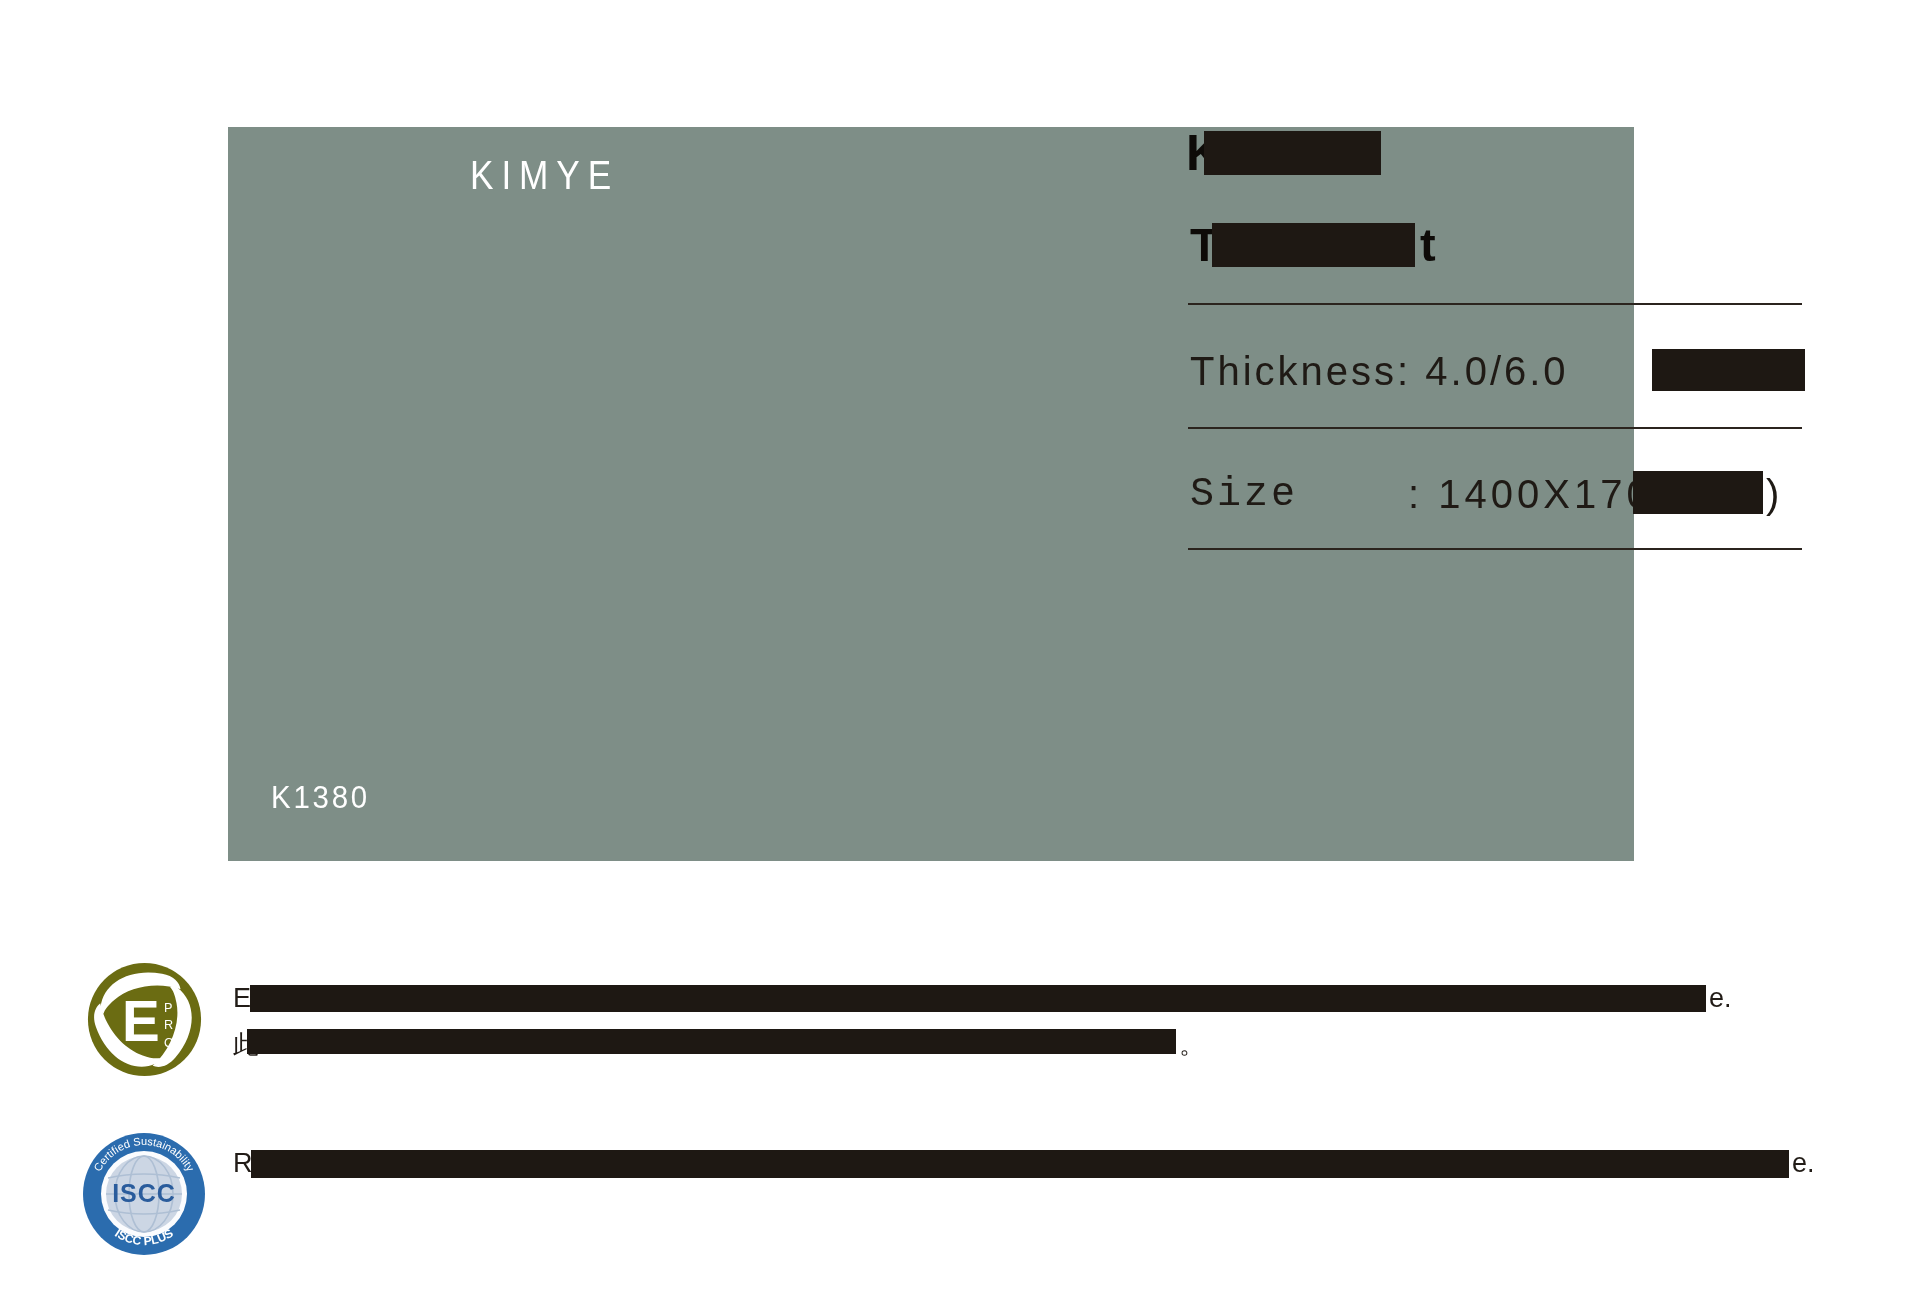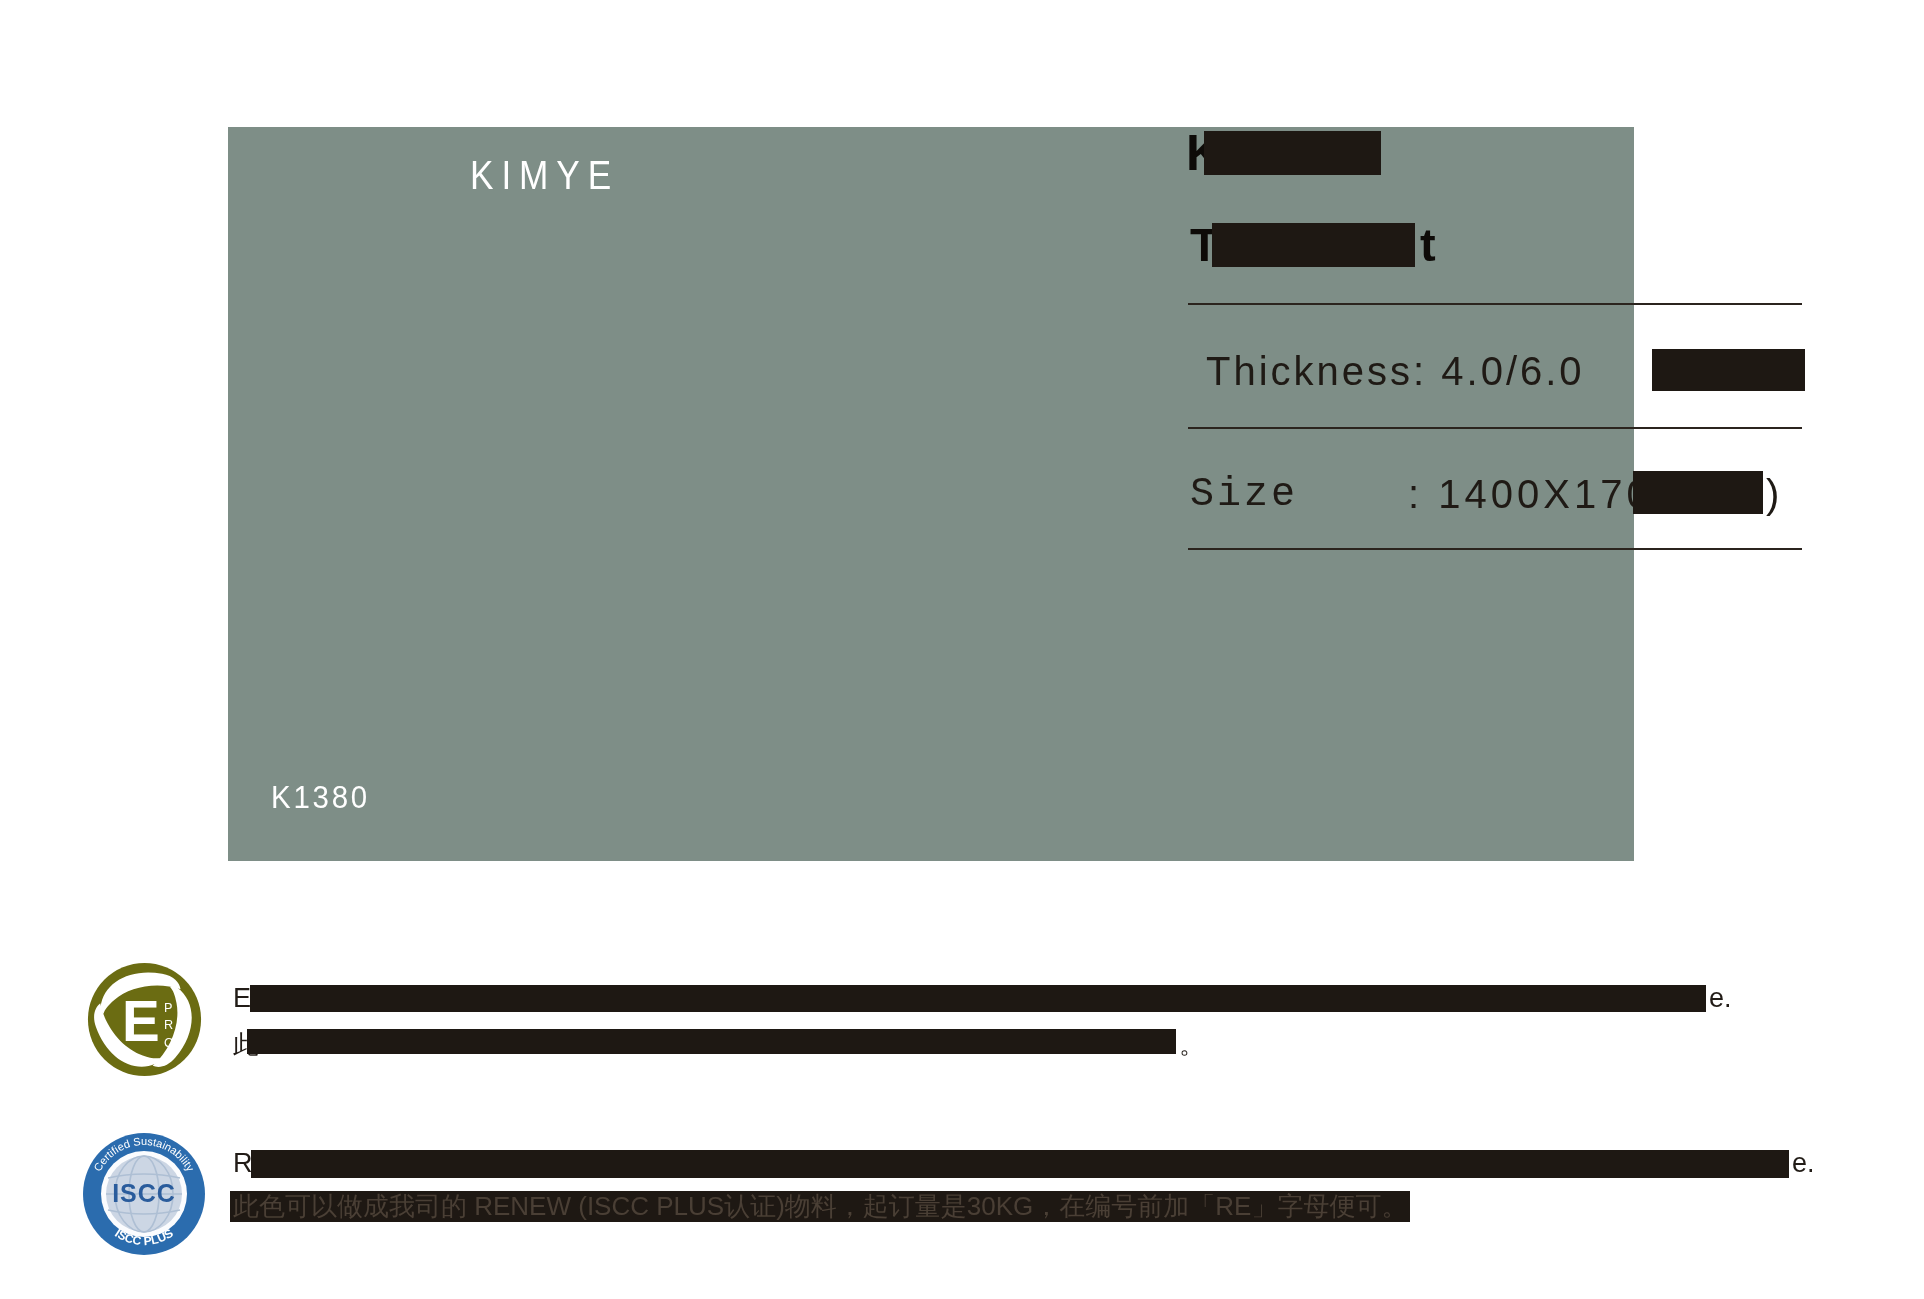--- a/index.html
+++ b/index.html
@@ -36,21 +36,21 @@
 
   .title1-prefix{position:absolute;left:1186px;top:124px;font-size:50px;font-weight:bold;color:#0e0b08;}
   .bar-title1{left:1204px;top:131px;width:177px;height:44px;}
   .title2-prefix{position:absolute;left:1190px;top:217px;font-size:47px;font-weight:bold;color:#0e0b08;}
   .bar-title2{left:1212px;top:223px;width:203px;height:44px;}
   .title2-suffix{position:absolute;left:1420px;top:217px;font-size:47px;font-weight:bold;color:#0e0b08;}
 
   .sep{position:absolute;left:1188px;width:614px;height:2px;background:#2b241e;}
   .sep1{top:303px;} .sep2{top:427px;} .sep3{top:548px;}
 
-  .thickness-text{position:absolute;left:1190px;top:349px;font-size:40px;letter-spacing:3px;margin-left:16px;}
+  .thickness-text{position:absolute;left:1190px;top:349px;font-size:40px;letter-spacing:3px;}
   .bar-thickness{left:1652px;top:349px;width:153px;height:42px;}
 
   .size-label{position:absolute;left:1190px;top:472px;font-size:40px;letter-spacing:3px;font-family:Liberation Mono, monospace;}
   .size-value{position:absolute;left:1408px;top:472px;font-size:40px;letter-spacing:4px;}
   .bar-size{left:1633px;top:471px;width:130px;height:43px;}
   .size-tail{position:absolute;left:1766px;top:472px;font-size:40px;}
 
   
   .logo{position:absolute;}
   .logo-epro{left:86px;top:961px;width:117px;height:117px;}
@@ -151,15 +151,14 @@
     </text>
     <text font-size="12" font-weight="bold" fill="#ffffff">
       <textPath href="#iscc-arc-bot" startOffset="50%" text-anchor="middle">ISCC PLUS</textPath>
     </text>
   </svg>
 
   <span class="frag p2l1-prefix">R</span>
   <div class="redact bar-p2l1"></div>
   <span class="frag p2l1-suffix">e.</span>
 
-  <div class="p2l2">此色可以做成我司的 RENEW (ISCC PLUS认证)物料，起订量是30KG，在编号前加「RE」字母便可。</div>
 
 </div>
 
 </body></html>

